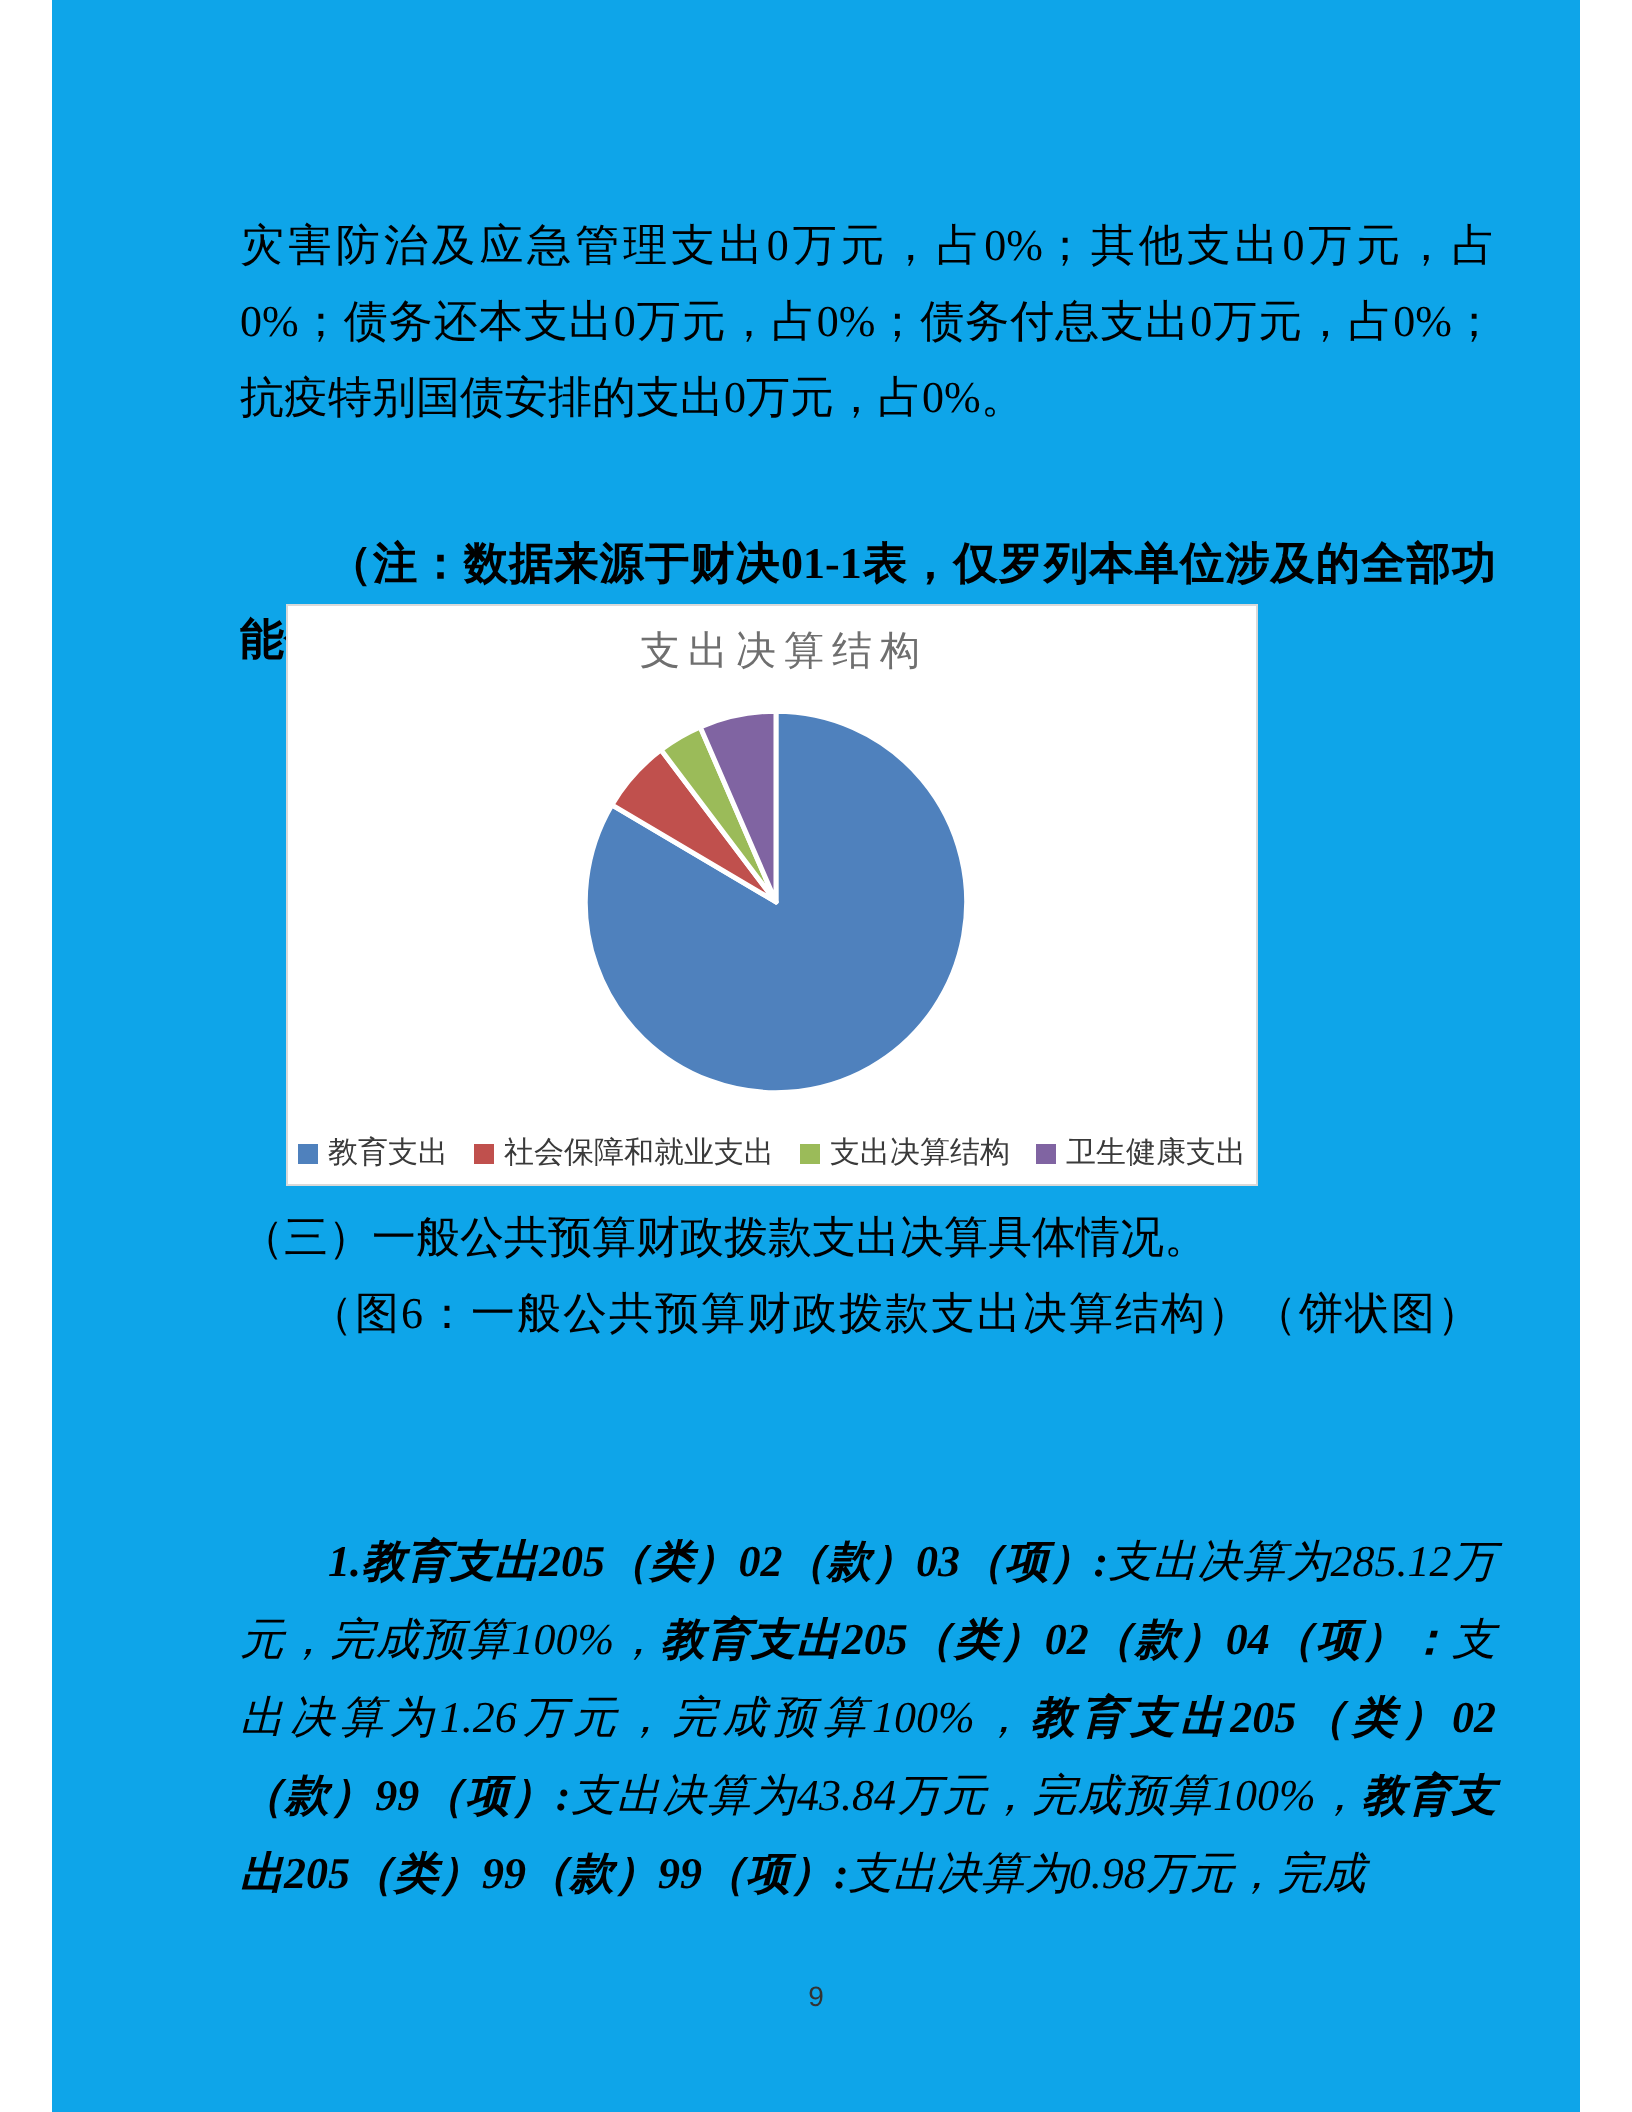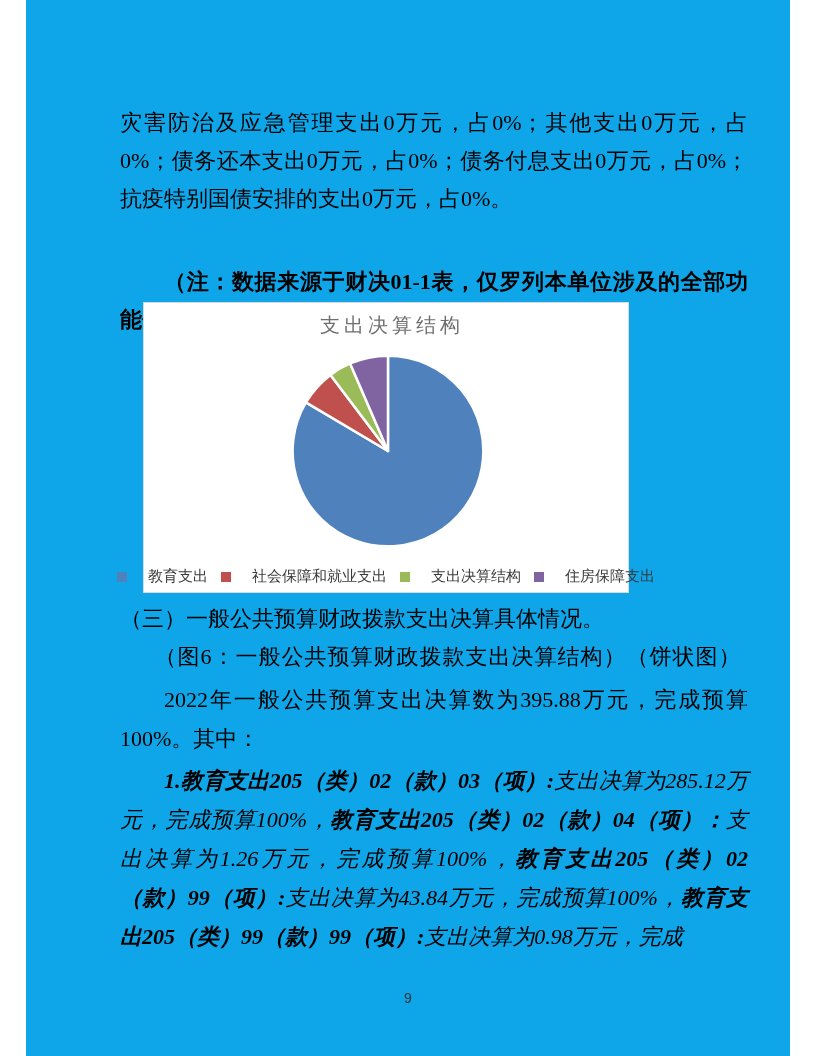--- a/index.html
+++ b/index.html
@@ -28,21 +28,21 @@
   .chart-title {
     position:absolute; top:9px; left:12px; right:0; text-align:center;
     font-size:20px; letter-spacing:4px; color:#6f6f6f;
   }
   #pie { position:absolute; left:0; top:0; width:484px; height:289px; }
   .legend {
     position:absolute; left:0; right:0; bottom:6px;
     display:flex; justify-content:center; align-items:center; gap:13px;
     font-size:15px; color:#3a3a3a; white-space:nowrap;
   }
-  .legend-item { display:inline-flex; align-items:center; gap:21px; }
+  .legend-item { display:inline-flex; align-items:center; gap:5px; }
   .swatch { width:10px; height:10px; display:inline-block; flex:0 0 auto; }
 
   .page-num {
     position:absolute; left:0; right:0; top:990px; text-align:center;
     font-size:14px; color:#333333; font-family:"Liberation Sans", sans-serif;
   }
 </style>
 </head>
 <body>
 
@@ -68,28 +68,27 @@
         <span class="legend-item">
           <span class="swatch" style="background: rgb(192, 80, 77);"></span>
           <span>社会保障和就业支出</span>
         </span>
         <span class="legend-item">
           <span class="swatch" style="background: rgb(155, 187, 89);"></span>
           <span>支出决算结构</span>
         </span>
         <span class="legend-item">
           <span class="swatch" style="background: rgb(128, 100, 162);"></span>
-          <span>住房保障支出</span>
+          <span>卫生健康支出</span>
         </span>
       </div>
   </div>
 
   <p class="tb" id="caption">（图6：一般公共预算财政拨款支出决算结构）（饼状图）</p>
 
   <p class="tb" id="heading">（三）一般公共预算财政拨款支出决算具体情况。</p>
 
-  <p class="tb" id="p2">2022年一般公共预算支出决算数为395.88万元，完成预算100%。其中：</p>
 
   <p class="tb" id="item1"><span class="b">1.教育支出205（类）02（款）03（项）:</span><span>支出决算为285.12万元，完成预算100%，</span><span class="b">教育支出205（类）02（款）04（项）：</span><span>支出决算为1.26万元，完成预算100%，</span><span class="b">教育支出205（类）02（款）99（项）:</span><span>支出决算为43.84万元，完成预算100%，</span><span class="b">教育支出205（类）99（款）99（项）:</span><span>支出决算为0.98万元，完成</span></p>
 
   <div class="page-num">9</div>
 
 </div>
 
 </body></html>

